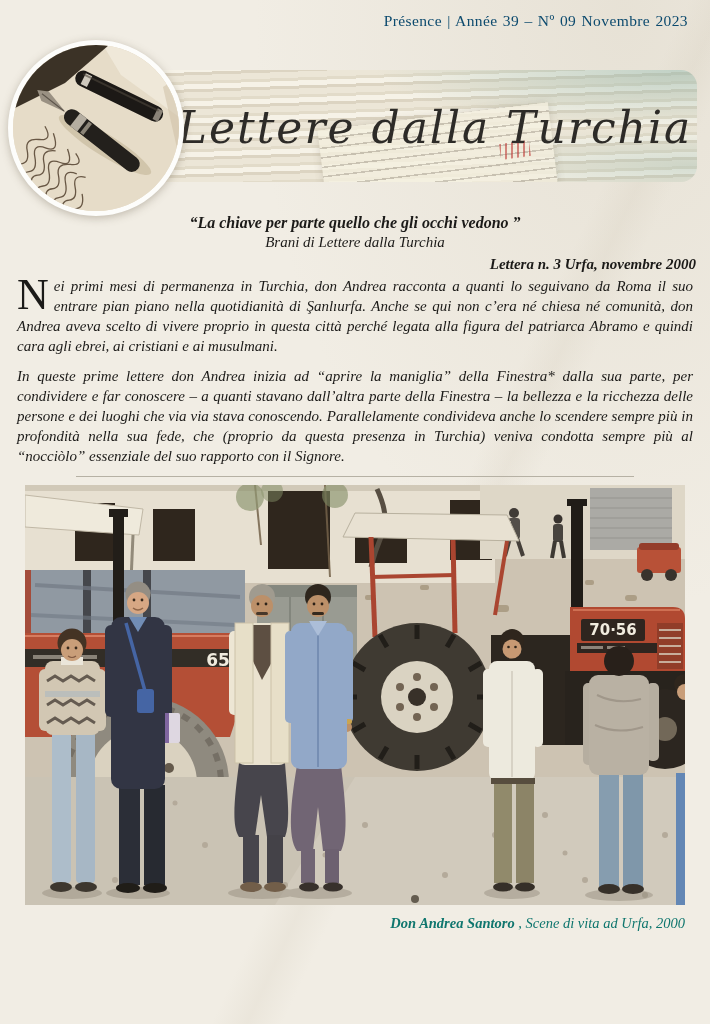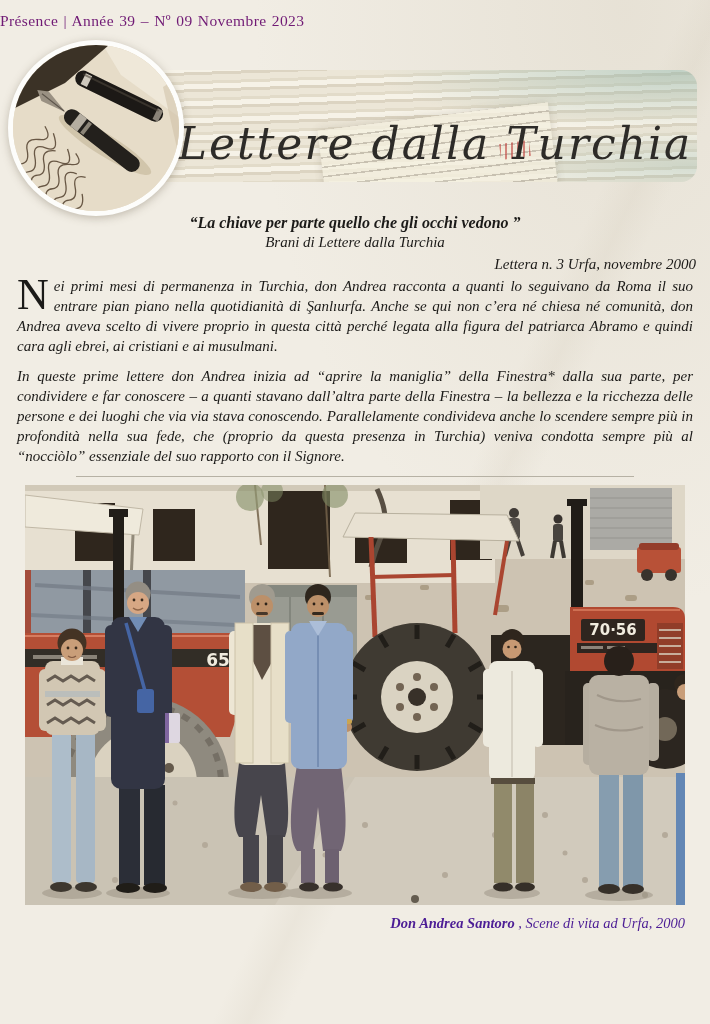--- a/index.html
+++ b/index.html
@@ -4,55 +4,55 @@
 <style>
   html,body{margin:0;padding:0;}
   body{
     width:710px;height:1024px;overflow:hidden;position:relative;
     font-family:"Liberation Serif", serif;color:#1b1a18;
     background:
       radial-gradient(ellipse at 88% 1%, rgba(205,196,176,.28), transparent 42%),
       linear-gradient(115deg, transparent 58%, rgba(198,188,168,.15) 61%, transparent 64%),
       #f1ede4;
   }
-  .masthead{padding:12px 22px 0 0;font-size:15.5px;
-    letter-spacing:.4px;word-spacing:1px;color:#701a75;height:20px;}
+  .masthead{padding:12px 22px 0 0;text-align:right;font-size:15.5px;
+    letter-spacing:.4px;word-spacing:1px;color:#0c4a6e;height:20px;}
   .banner-wrap{position:relative;height:180px;}
   .banner-bg{position:absolute;left:112px;top:38px;width:585px;height:112px;
     border-radius:16px;overflow:hidden;
     background:
       radial-gradient(ellipse at 97% 0%, rgba(150,182,170,.55), transparent 38%),
       radial-gradient(ellipse at 99% 85%, rgba(150,182,170,.35), transparent 30%),
       repeating-linear-gradient(178deg,#f6f2e7 0 5px,#dcd4c2 5px 8px,#ece6d7 8px 14px,#e2dbc9 14px 17px);
   }
   .banner-letter{position:absolute;left:210px;top:46px;width:232px;height:88px;
     background:
       repeating-linear-gradient(to bottom, transparent 0 8px, rgba(112,102,88,.38) 8px 9.5px),
       #f4efdf;
     transform:rotate(-7deg);opacity:.8;box-shadow:0 0 9px rgba(120,110,90,.3);}
   .banner-redmark{position:absolute;left:388px;top:72px;width:30px;height:16px;
     background:repeating-linear-gradient(100deg, rgba(190,62,58,.6) 0 2px, transparent 2px 6px);
     transform:rotate(-8deg);}
-  .banner-title{position:absolute;left:175px;right:15px;top:88px;text-align:center;
+  .banner-title{position:absolute;left:175px;right:15px;top:72px;text-align:center;
     font-style:italic;font-family:"DejaVu Serif", serif;font-size:44px;line-height:48px;
     letter-spacing:2px;color:#2d2b28;}
   .circle-photo{position:absolute;left:8px;top:8px;width:166px;height:166px;
     border:5px solid #fdfdfb;border-radius:50%;overflow:hidden;
     box-shadow:0 2px 8px rgba(100,90,70,.35);background:#e6dcc8;}
   .quote{text-align:center;font-weight:bold;font-style:italic;font-size:16px;line-height:21px;}
   .source-line{text-align:center;font-style:italic;font-size:15px;line-height:19px;}
-  .letter-heading{text-align:right;font-weight:normal;font-style:italic;font-size:15px;
+  .letter-heading{text-align:right;font-weight:bold;font-style:italic;font-size:15px;
     line-height:20px;margin:2px 14px 2px 0;}
   .article{margin:0 17px;}
   .article p{font-style:italic;font-size:15px;line-height:20px;text-align:justify;margin:0 0 10px 0;}
   .dropcap{float:left;font-style:normal;font-size:44px;line-height:35px;padding:1px 5px 0 0;}
   .divider{border:none;border-top:1px solid #b6b1a4;width:558px;margin:6px auto 8px auto;}
   figure{margin:6px auto 0 auto;width:660px;}
   figure svg{display:block;}
-  figcaption{margin-top:10px;text-align:right;font-size:14.5px;font-style:italic;color:#4c1d95;}
+  figcaption{margin-top:10px;text-align:right;font-size:14.5px;font-style:italic;color:#0f766e;}
   figcaption .cap-name{font-weight:bold;}
 </style>
 </head>
 <body>
 
 <div class="masthead">Présence | Année 39 – Nº 09  Novembre 2023</div>
 
 <div class="banner-wrap">
   <div class="banner-bg">
     <div class="banner-letter"></div>

